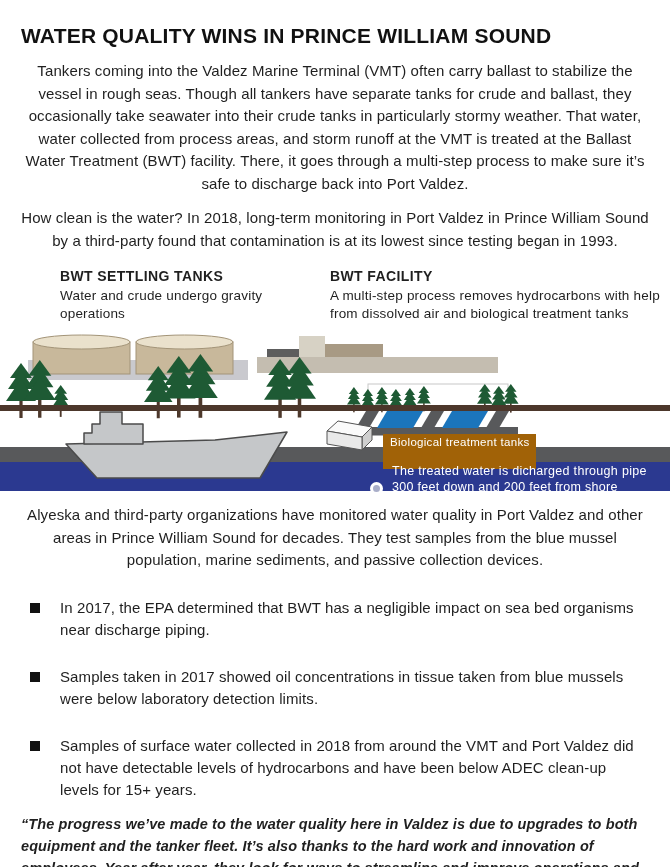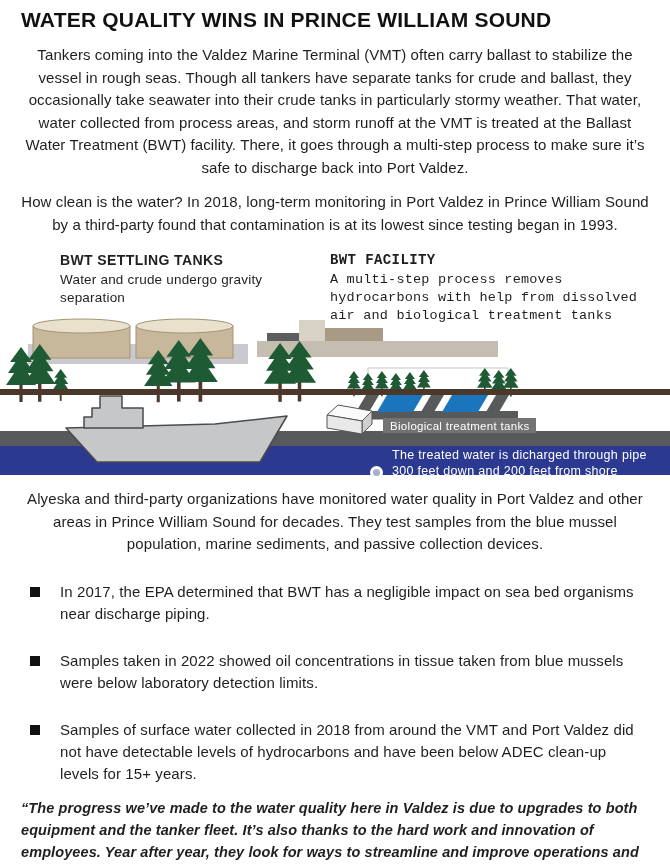--- a/index.html
+++ b/index.html
@@ -6,21 +6,21 @@
   html, body { background: #ffffff; }
   body { font-family: "Liberation Sans", sans-serif; color: #1f1f1f; }
   .page {
     position: relative;
     width: 670px;
     height: 867px;
     margin: 0 auto;
     background: #fff;
     overflow: hidden;
   }
-  .content { padding: 6px 21px 0 21px; }
+  .content { padding: 22px 21px 0 21px; }
   h1.title {
     font-size: 21px;
     font-weight: bold;
     letter-spacing: 0.2px;
     color: #111;
     margin-top: 2px;
   }
   p.body-text {
     font-size: 15px;
     line-height: 22.5px;
@@ -40,42 +40,42 @@
     font-weight: bold;
     letter-spacing: 0.4px;
     margin-bottom: 3px;
   }
   .diagram-label .lbl-desc {
     font-size: 13.5px;
     line-height: 18px;
     letter-spacing: 0.2px;
   }
   .label-left  { left: 39px;  width: 225px; }
-  .label-right { left: 309px; width: 335px; font-family: Liberation Mono, monospace; }
+  .label-right { left: 309px; width: 335px; }
 
   
   .illustration {
     position: relative;
     width: 670px;
     height: 170px;
     margin-top: 0;
   }
   .illustration svg { position: absolute; left: 0; top: 0; }
   .tree-top   { fill: #1e5a34; }
   .tree-trunk { fill: #4d382b; }
 
   .bio-label {
     position: absolute;
     left: 383px;
     top: 106px;
-    background: #737373;
+    background: #a16207;
     color: #ffffff;
     font-size: 11.5px;
     letter-spacing: 0.3px;
-    padding: 2px 7px 1px 7px;
+    padding: 2px 7px 21px 7px;
     white-space: nowrap;
   }
   .discharge-note {
     position: absolute;
     left: 370px;
     top: 136px;
     display: flex;
     align-items: flex-end;
   }
   .outfall-dot {
@@ -128,21 +128,21 @@
 <div class="page">
   <div class="content">
     <h1 class="title">WATER QUALITY WINS IN PRINCE WILLIAM SOUND</h1>
 
     <p class="body-text">Tankers coming into the Valdez Marine Terminal (VMT) often carry ballast to stabilize the vessel in rough seas. Though all tankers have separate tanks for crude and ballast, they occasionally take seawater into their crude tanks in particularly stormy weather. That water, water collected from process areas, and storm runoff at the VMT is treated at the Ballast Water Treatment (BWT) facility. There, it goes through a multi-step process to make sure it’s safe to discharge back into Port Valdez.</p>
     <p class="body-text">How clean is the water? In 2018, long-term monitoring in Port Valdez in Prince William Sound by a third-party found that contamination is at its lowest since testing began in 1993.</p>
 
     <div class="diagram-labels">
       <div class="diagram-label label-left">
         <div class="lbl-title">BWT SETTLING TANKS</div>
-        <div class="lbl-desc">Water and crude undergo gravity separation</div>
+        <div class="lbl-desc">Water and crude undergo gravity operations</div>
       </div>
       <div class="diagram-label label-right">
         <div class="lbl-title">BWT FACILITY</div>
         <div class="lbl-desc">A multi-step process removes hydrocarbons with help from dissolved air and biological treatment tanks</div>
       </div>
     </div>
   </div>
 
   <div class="illustration">
     <svg width="670" height="170" viewBox="0 0 670 170">
@@ -235,21 +235,21 @@
   <div class="content" style="padding-top:0;">
     <p class="body-text" style="margin-top:6px;">Alyeska and third-party organizations have monitored water quality in Port Valdez and other areas in Prince William Sound for decades. They test samples from the blue mussel population, marine sediments, and passive collection devices.</p>
 
     <div class="bullet-list">
       <div class="bullet-item">
         <span class="bullet-square"></span>
         <span class="bullet-text">In 2017, the EPA determined that BWT has a negligible impact on sea bed organisms near discharge piping.</span>
       </div>
       <div class="bullet-item">
         <span class="bullet-square"></span>
-        <span class="bullet-text">Samples taken in 2022 showed oil concentrations in tissue taken from blue mussels were below laboratory detection limits.</span>
+        <span class="bullet-text">Samples taken in 2017 showed oil concentrations in tissue taken from blue mussels were below laboratory detection limits.</span>
       </div>
       <div class="bullet-item">
         <span class="bullet-square"></span>
         <span class="bullet-text">Samples of surface water collected in 2018 from around the VMT and Port Valdez did not have detectable levels of hydrocarbons and have been below ADEC clean-up levels for 15+ years.</span>
       </div>
     </div>
 
     <p class="quote"><span>“The progress we’ve made to the water quality here in Valdez is due to upgrades to both equipment and the tanker fleet. It’s also thanks to the hard work and innovation of employees. Year after year, they look for ways to streamline and improve operations and their success is clear in these results.”</span><span class="attribution">– Sandy Johns, operations supervisor</span></p>
   </div>
 </div>

